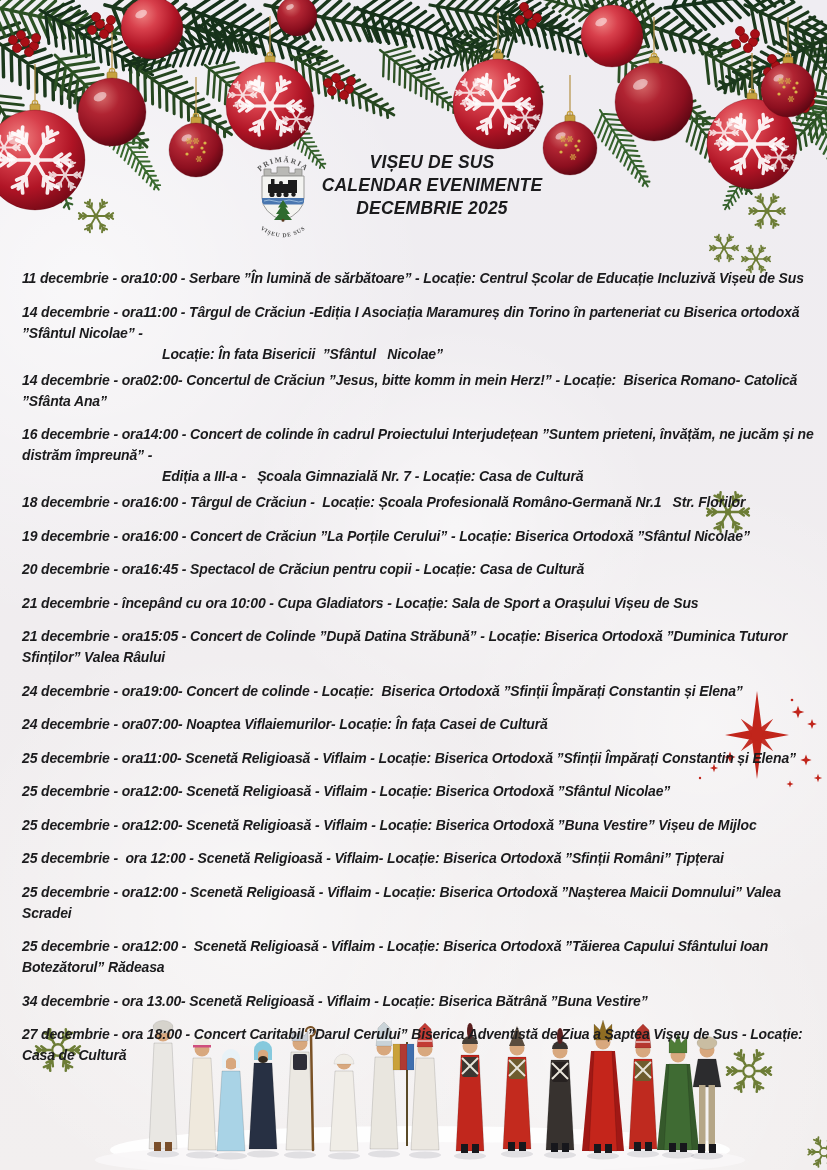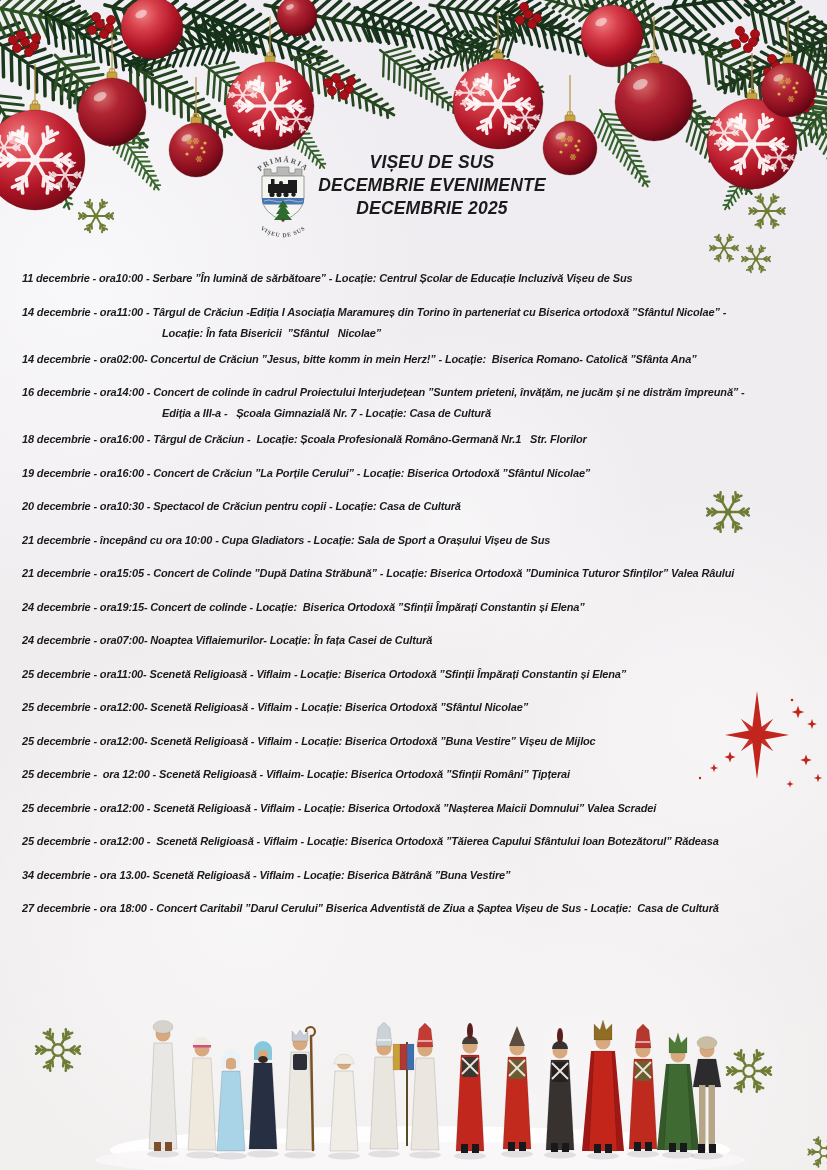--- a/index.html
+++ b/index.html
@@ -18,21 +18,21 @@
   #logo{position:absolute;left:248px;top:150px;z-index:2;}
   #title{
     position:absolute;left:287px;top:151px;width:290px;z-index:2;
     text-align:center;color:var(--c-text,#1b1b1d);
     font-weight:bold;font-style:italic;font-size:17.5px;line-height:23px;letter-spacing:.2px;
   }
   #events{
     position:absolute;left:0;top:268px;width:100%;box-sizing:border-box;
     padding:0 8px 0 22px;z-index:2;
     color:var(--c-text,#1b1b1d);font-weight:bold;font-style:italic;
-    font-size:11px;line-height:21px;letter-spacing:-.15px;
+    font-size:14px;line-height:21px;letter-spacing:-.15px;
   }
   .event{margin-bottom:12.5px;white-space:pre-wrap;}
   .event.double{margin-bottom:5px;}
   .event .cont{display:block;padding-left:140px;}
 </style>
 </head>
 <body>
 
 <div id="poster">
 
@@ -532,35 +532,35 @@
     <path d="M16,51 q5,-2 10,0 q5,2 10,0 q5,-2 10,0 q5,2 9,0" stroke="#9fc0de" stroke-width=".9" fill="none"></path>
     <path d="M35,50 L40,57.5 L37.5,57.5 L42,64 L39,64 L44,70 L26,70 L31,64 L28,64 L32.5,57.5 L30,57.5 Z" fill="#2e6b2e"></path>
     <rect x="33.8" y="69" width="2.4" height="2.6" fill="#5a3a1e"></rect>
     <text font-size="5.8" font-weight="bold" fill="#555" letter-spacing=".8" font-family="Liberation Serif, serif">
       <textPath href="#arcBot" startOffset="50%" text-anchor="middle">VIȘEU DE SUS</textPath>
     </text>
   </svg>
 
   <div id="title">
     <div>VIȘEU DE SUS</div>
-    <div>DECEMBRIE EVENIMENTE</div>
+    <div>CALENDAR EVENIMENTE</div>
     <div>DECEMBRIE 2025</div>
   </div>
 
   <div id="events">
       <div class="event"><span>11 decembrie - ora10:00 - Serbare ”În lumină de sărbătoare” - Locație: Centrul Școlar de Educație Incluzivă Vișeu de Sus</span></div>
       <div class="event double"><span>14 decembrie - ora11:00 - Târgul de Crăciun -Ediția I Asociația Maramureș din Torino în parteneriat cu Biserica ortodoxă ”Sfântul Nicolae” -</span><span class="cont">Locație: În fata Bisericii  ”Sfântul   Nicolae”</span></div>
       <div class="event"><span>14 decembrie - ora02:00- Concertul de Crăciun ”Jesus, bitte komm in mein Herz!” - Locație:  Biserica Romano- Catolică ”Sfânta Ana”</span></div>
       <div class="event double"><span>16 decembrie - ora14:00 - Concert de colinde în cadrul Proiectului Interjudețean ”Suntem prieteni, învățăm, ne jucăm și ne distrăm împreună” -</span><span class="cont">Ediția a III-a -   Școala Gimnazială Nr. 7 - Locație: Casa de Cultură</span></div>
       <div class="event"><span>18 decembrie - ora16:00 - Târgul de Crăciun -  Locație: Școala Profesională Româno-Germană Nr.1   Str. Florilor</span></div>
       <div class="event"><span>19 decembrie - ora16:00 - Concert de Crăciun ”La Porțile Cerului” - Locație: Biserica Ortodoxă ”Sfântul Nicolae”</span></div>
-      <div class="event"><span>20 decembrie - ora10:30 - Spectacol de Crăciun pentru copii - Locație: Casa de Cultură</span></div>
+      <div class="event"><span>20 decembrie - ora16:45 - Spectacol de Crăciun pentru copii - Locație: Casa de Cultură</span></div>
       <div class="event"><span>21 decembrie - începând cu ora 10:00 - Cupa Gladiators - Locație: Sala de Sport a Orașului Vișeu de Sus</span></div>
       <div class="event"><span>21 decembrie - ora15:05 - Concert de Colinde ”După Datina Străbună” - Locație: Biserica Ortodoxă ”Duminica Tuturor Sfinților” Valea Râului</span></div>
-      <div class="event"><span>24 decembrie - ora19:15- Concert de colinde - Locație:  Biserica Ortodoxă ”Sfinții Împărați Constantin și Elena”</span></div>
+      <div class="event"><span>24 decembrie - ora19:00- Concert de colinde - Locație:  Biserica Ortodoxă ”Sfinții Împărați Constantin și Elena”</span></div>
       <div class="event"><span>24 decembrie - ora07:00- Noaptea Viflaiemurilor- Locație: În fața Casei de Cultură</span></div>
       <div class="event"><span>25 decembrie - ora11:00- Scenetă Religioasă - Viflaim - Locație: Biserica Ortodoxă ”Sfinții Împărați Constantin și Elena”</span></div>
       <div class="event"><span>25 decembrie - ora12:00- Scenetă Religioasă - Viflaim - Locație: Biserica Ortodoxă ”Sfântul Nicolae”</span></div>
       <div class="event"><span>25 decembrie - ora12:00- Scenetă Religioasă - Viflaim - Locație: Biserica Ortodoxă ”Buna Vestire” Vișeu de Mijloc</span></div>
       <div class="event"><span>25 decembrie -  ora 12:00 - Scenetă Religioasă - Viflaim- Locație: Biserica Ortodoxă ”Sfinții Români” Țipțerai</span></div>
       <div class="event"><span>25 decembrie - ora12:00 - Scenetă Religioasă - Viflaim - Locație: Biserica Ortodoxă ”Nașterea Maicii Domnului” Valea Scradei</span></div>
       <div class="event"><span>25 decembrie - ora12:00 -  Scenetă Religioasă - Viflaim - Locație: Biserica Ortodoxă ”Tăierea Capului Sfântului Ioan Botezătorul” Rădeasa</span></div>
       <div class="event"><span>34 decembrie - ora 13.00- Scenetă Religioasă - Viflaim - Locație: Biserica Bătrână ”Buna Vestire”</span></div>
       <div class="event"><span>27 decembrie - ora 18:00 - Concert Caritabil ”Darul Cerului” Biserica Adventistă de Ziua a Șaptea Vișeu de Sus - Locație:  Casa de Cultură</span></div>
     </div>

